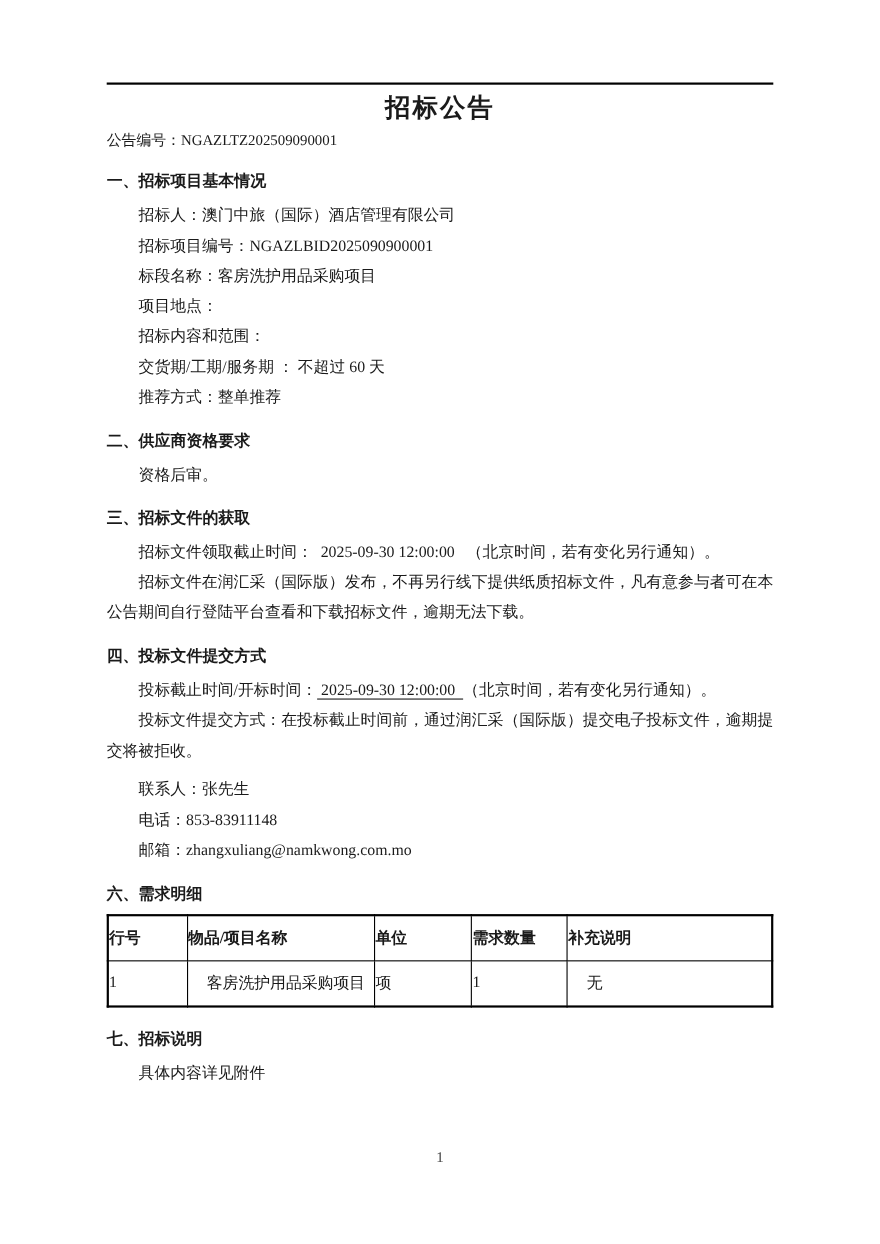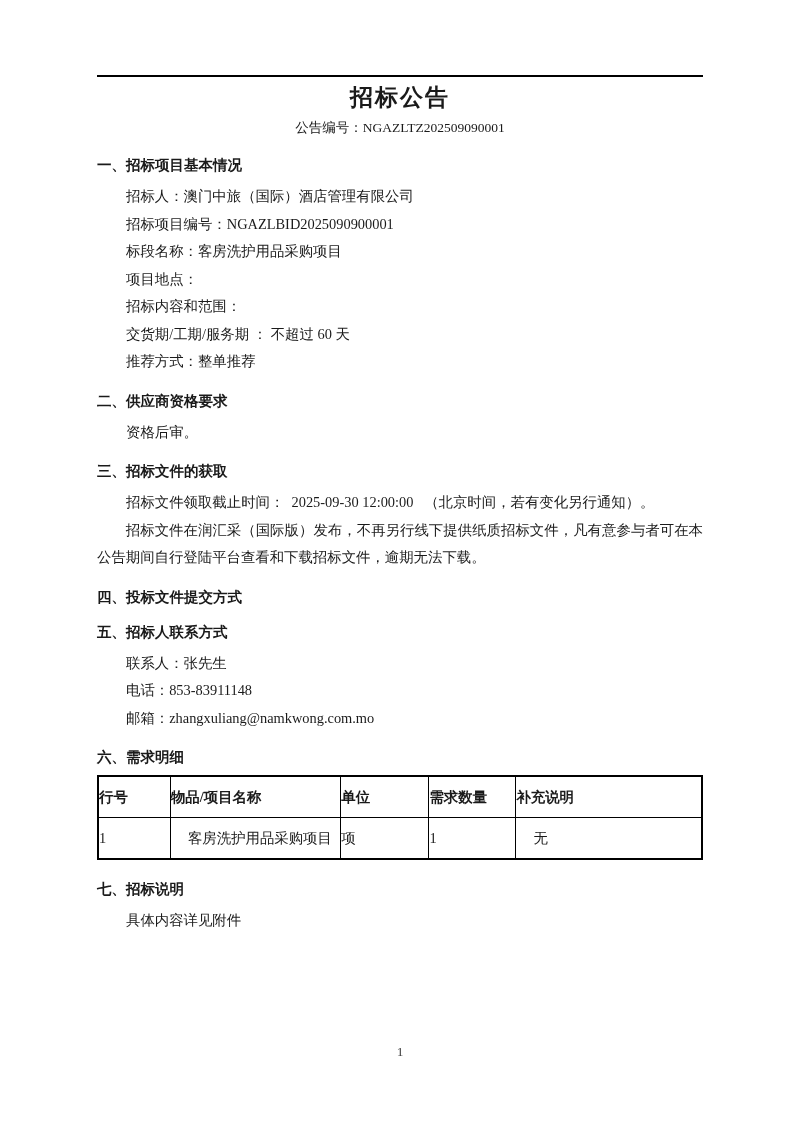--- a/index.html
+++ b/index.html
@@ -11,21 +11,21 @@
     font-family:"Liberation Serif","DejaVu Serif",serif;
     overflow:hidden;
   }
   .content { position:absolute; left:97px; top:0; width:606px; }
   .header-rule { margin-top:75px; height:0; border-top:2px solid #000; }
   .doc-title {
     margin:5px 0 0 0;
     font-size:23px; line-height:32px; font-weight:700;
     text-align:center; letter-spacing:2px;
   }
-  .announce-no { margin-top:4px; font-size:13.5px; line-height:20px; text-align:center; }
+  .announce-no { margin-top:4px; font-size:13.5px; line-height:20px; text-align:left; }
   .sec-heading { margin:16px 0 0 0; font-size:14.5px; line-height:19px; font-weight:700; }
   .sec-heading.first { margin-top:18px; }
   .sec-body { margin-top:8px; }
   .line {
     font-size:14.4px; line-height:27.5px;
     padding-left:29px; white-space:pre-wrap;
   }
   .para {
     font-size:14.4px; line-height:27.5px;
     text-indent:2em; text-align:justify;
@@ -77,22 +77,25 @@
       <div class="line">资格后审。</div>
     </div>
 
     <div class="sec-heading">三、招标文件的获取</div>
     <div class="sec-body">
       <div class="line">招标文件领取截止时间：  2025-09-30 12:00:00   （北京时间，若有变化另行通知）。</div>
       <div class="para">招标文件在润汇采（国际版）发布，不再另行线下提供纸质招标文件，凡有意参与者可在本公告期间自行登陆平台查看和下载招标文件，逾期无法下载。</div>
     </div>
 
     <div class="sec-heading">四、投标文件提交方式</div>
+    <div class="sec-body">
+      <div class="line"><span>投标截止时间/开标时间：</span><span class="u"> 2025-09-30 12:00:00  </span><span>（北京时间，若有变化另行通知）。</span></div>
+      <div class="para">投标文件提交方式：在投标截止时间前，通过润汇采（国际版）提交电子投标文件，逾期提交将被拒收。</div>
+    </div>
 
-    <div class="sec-heading">五、招标人联系方式</div>
     <div class="sec-body">
       <div class="line">联系人：张先生</div>
       <div class="line">电话：853-83911148</div>
       <div class="line">邮箱：zhangxuliang@namkwong.com.mo</div>
     </div>
 
     <div class="sec-heading">六、需求明细</div>
     <table class="demand-table">
       <colgroup>
         <col style="width:12%">

